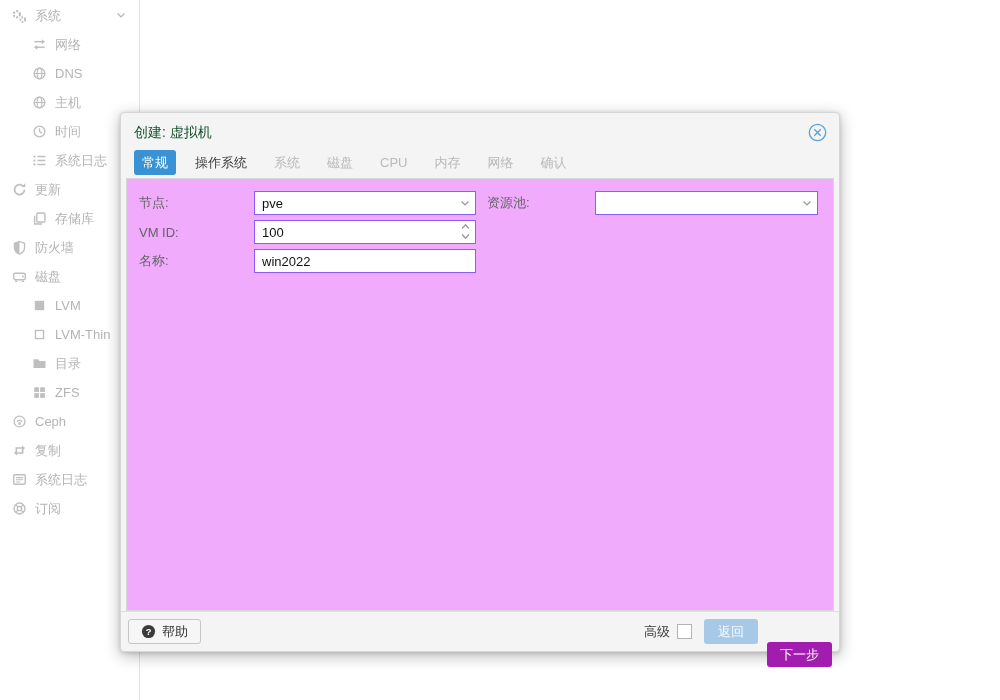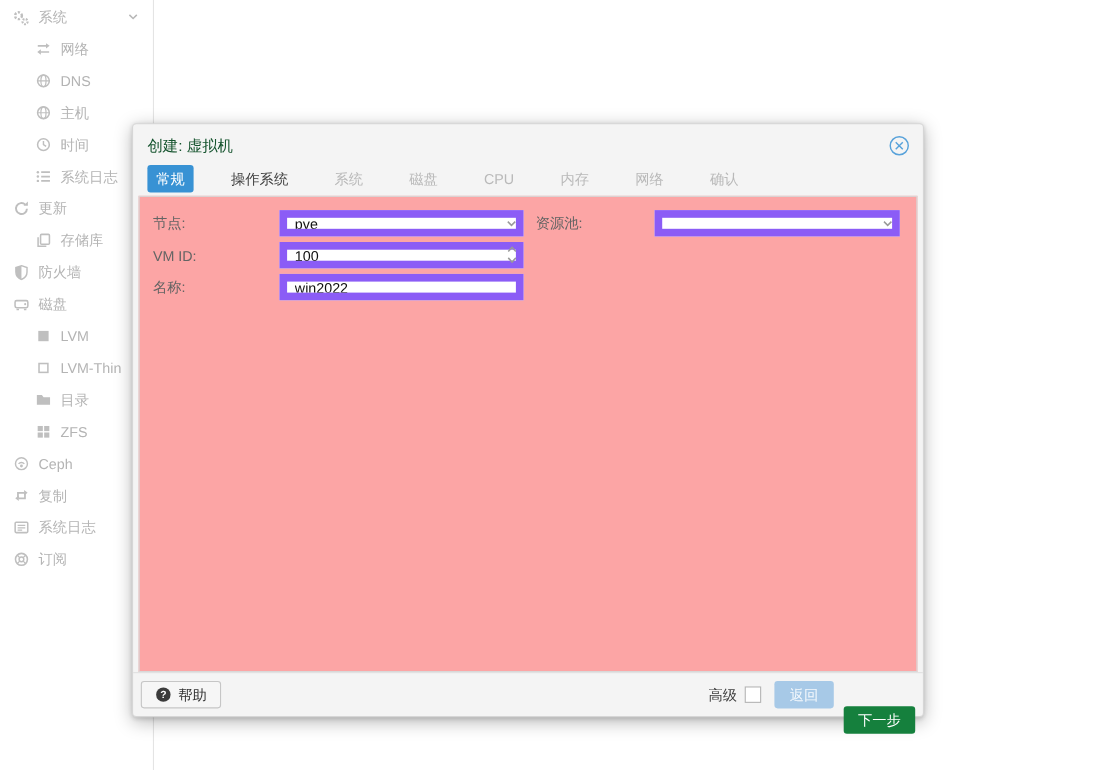--- a/index.html
+++ b/index.html
@@ -20,58 +20,58 @@
 
   
   .overlay { position:absolute; inset:0; }
   .dialog { position:absolute; left:120px; top:112px; width:720px; height:540px;
     background:#f4f4f4; border:1px solid #d6d6d6; border-radius:4px;
     box-shadow:0 4px 16px rgba(0,0,0,.28), 0 1px 4px rgba(0,0,0,.15);
     display:flex; flex-direction:column; }
   .dlg-header { display:flex; align-items:center; padding:10px 12px 6px 13px; }
   .dlg-title { color:#14532d; font-size:14px; flex:1; }
   .dlg-close { cursor:pointer; line-height:0; }
-  .dlg-tabs { display:flex; gap:26px; padding:2px 0 0 13px; height:30px; }
+  .dlg-tabs { display:flex; gap:11px; padding:2px 0 0 13px; height:30px; }
   .tab { height:25px; line-height:25px; padding:0 8px; font-size:13px;
     border-radius:3px; cursor:pointer; }
   .tab.active { background:#3892d4; color:#fff; }
   .tab.enabled { color:#3c3c3c; }
   .tab.disabled { color:#b9b9b9; cursor:default; }
-  .dlg-body { flex:1; margin:0 5px; background:#fca5a5; border:1px solid #d8d8d8;
+  .dlg-body { flex:1; margin:0 5px; background:#f0abfc; border:1px solid #d8d8d8;
     padding:12px 15px 0 12px; display:flex; }
   .col-left { width:348px; flex:none; }
   .col-right { flex:1; }
   .frow { display:flex; align-items:center; height:24px; margin-bottom:5px; }
   .flabel { font-size:13px; color:#646464; }
   .col-left .flabel { width:115px; flex:none; }
   .col-right .flabel { width:108px; flex:none; }
   .field { position:relative; height:24px; }
   .col-left .field { width:222px; flex:none; }
   .col-right .field { flex:1; }
-  .field input { width:100%; height:24px; border:7px solid #8b5cf6; background:#fff;
+  .field input { width:100%; height:24px; border:1px solid #8b5cf6; background:#fff;
     font-family:inherit; font-size:13px; color:#111; padding:0 22px 0 7px; outline:none; }
   .field.plain input { padding-right:7px; }
   .trigger { position:absolute; right:5px; top:6px; line-height:0; cursor:pointer; }
   .spinner { position:absolute; right:5px; top:2px; display:flex; flex-direction:column;
     line-height:0; cursor:pointer; }
   .spinner span { line-height:0; height:10px; }
 
   
   .dlg-footer { height:40px; flex:none; display:flex; align-items:center;
     padding:0 7px; border-top:1px solid #e0e0e0; }
   .btn { height:25px; font-family:inherit; font-size:13px; border-radius:3px;
     display:inline-flex; align-items:center; justify-content:center; cursor:pointer; }
   .btn-help { background:#f6f6f6; border:1px solid #c6c6c6; color:#333;
     padding:0 12px; gap:6px; }
   .adv-label { margin-left:auto; font-size:13px; color:#3c3c3c; }
   .checkbox { width:15px; height:15px; background:#fff; border:1px solid #b3b3b3;
     margin:0 12px 0 7px; cursor:pointer; flex:none; }
   .btn-back { width:54px; background:#a7c9e7; border:none;
     color:rgba(255,255,255,.88); margin-right:9px; cursor:default; }
-  .btn-next { background:#15803d; border:none; color:#fff; padding:12px 13px;margin-top:46px; }
+  .btn-next { background:#a21caf; border:none; color:#fff; padding:12px 13px;margin-top:46px; }
 </style>
 </head>
 <body>
 
 <div class="app">
 
   <aside class="sidebar" id="sidebar">
       <div class="side-item lvl0">
         <span class="sicon">
           <svg width="16" height="16" viewBox="0 0 16 16" fill="none">

